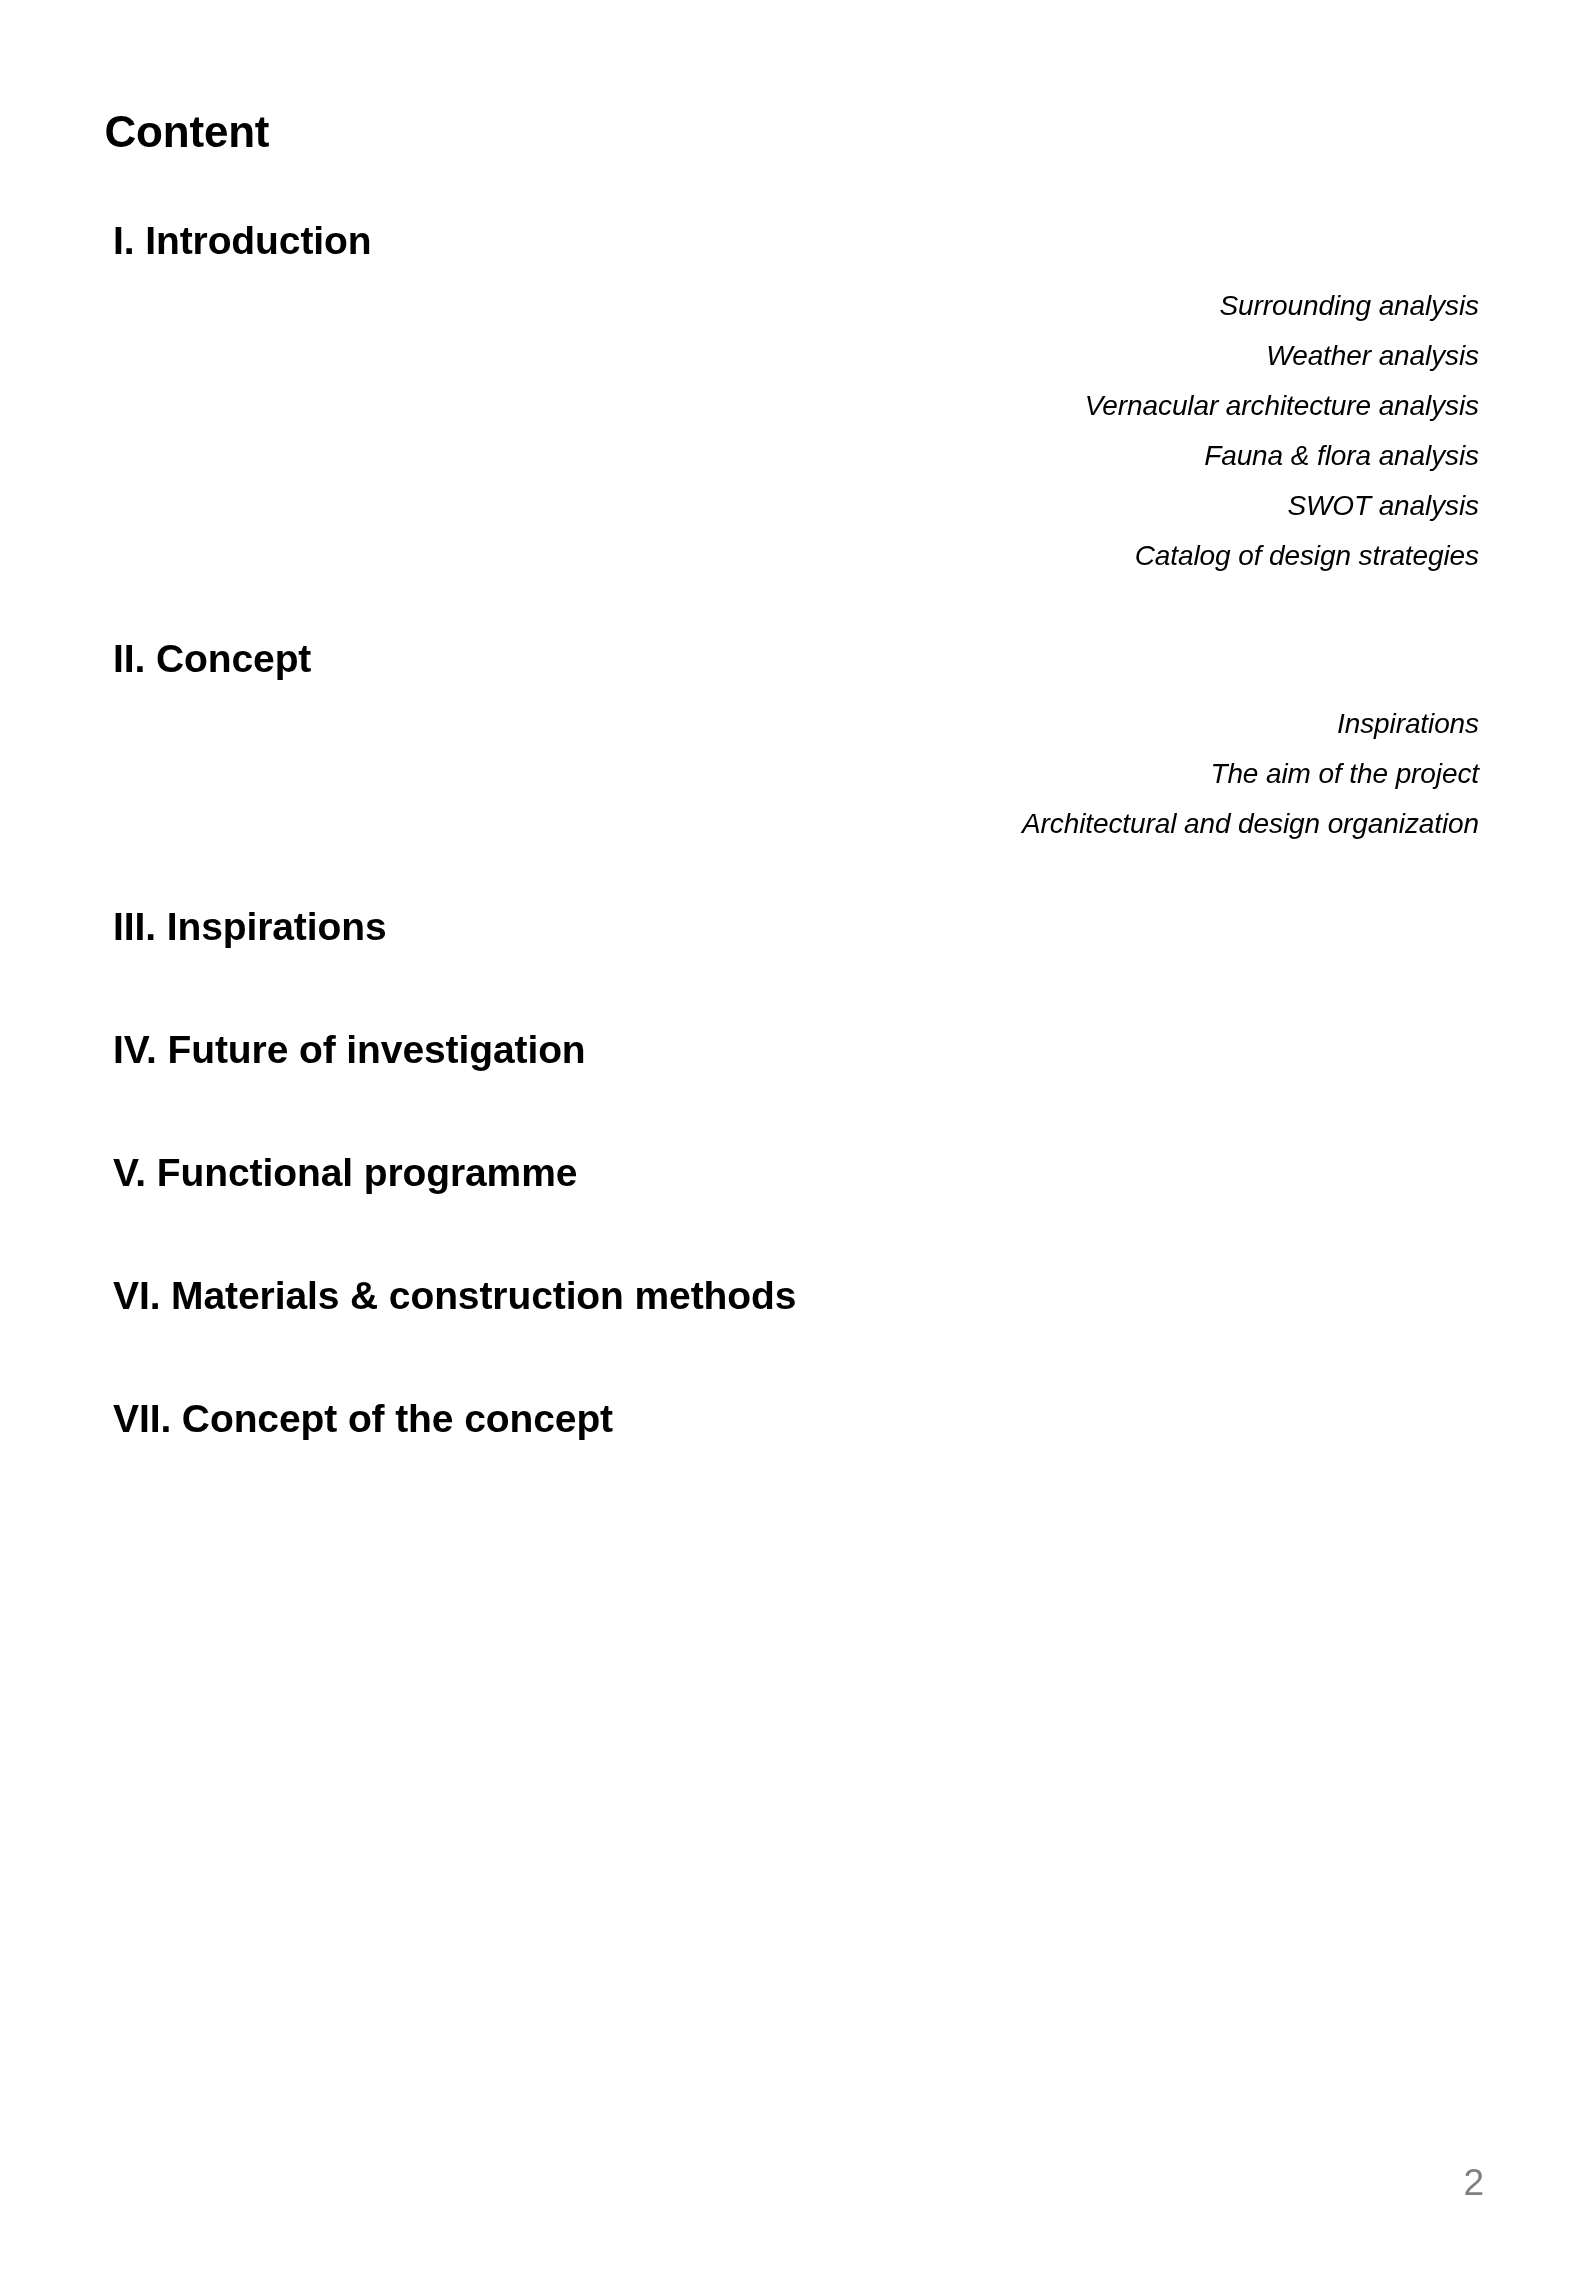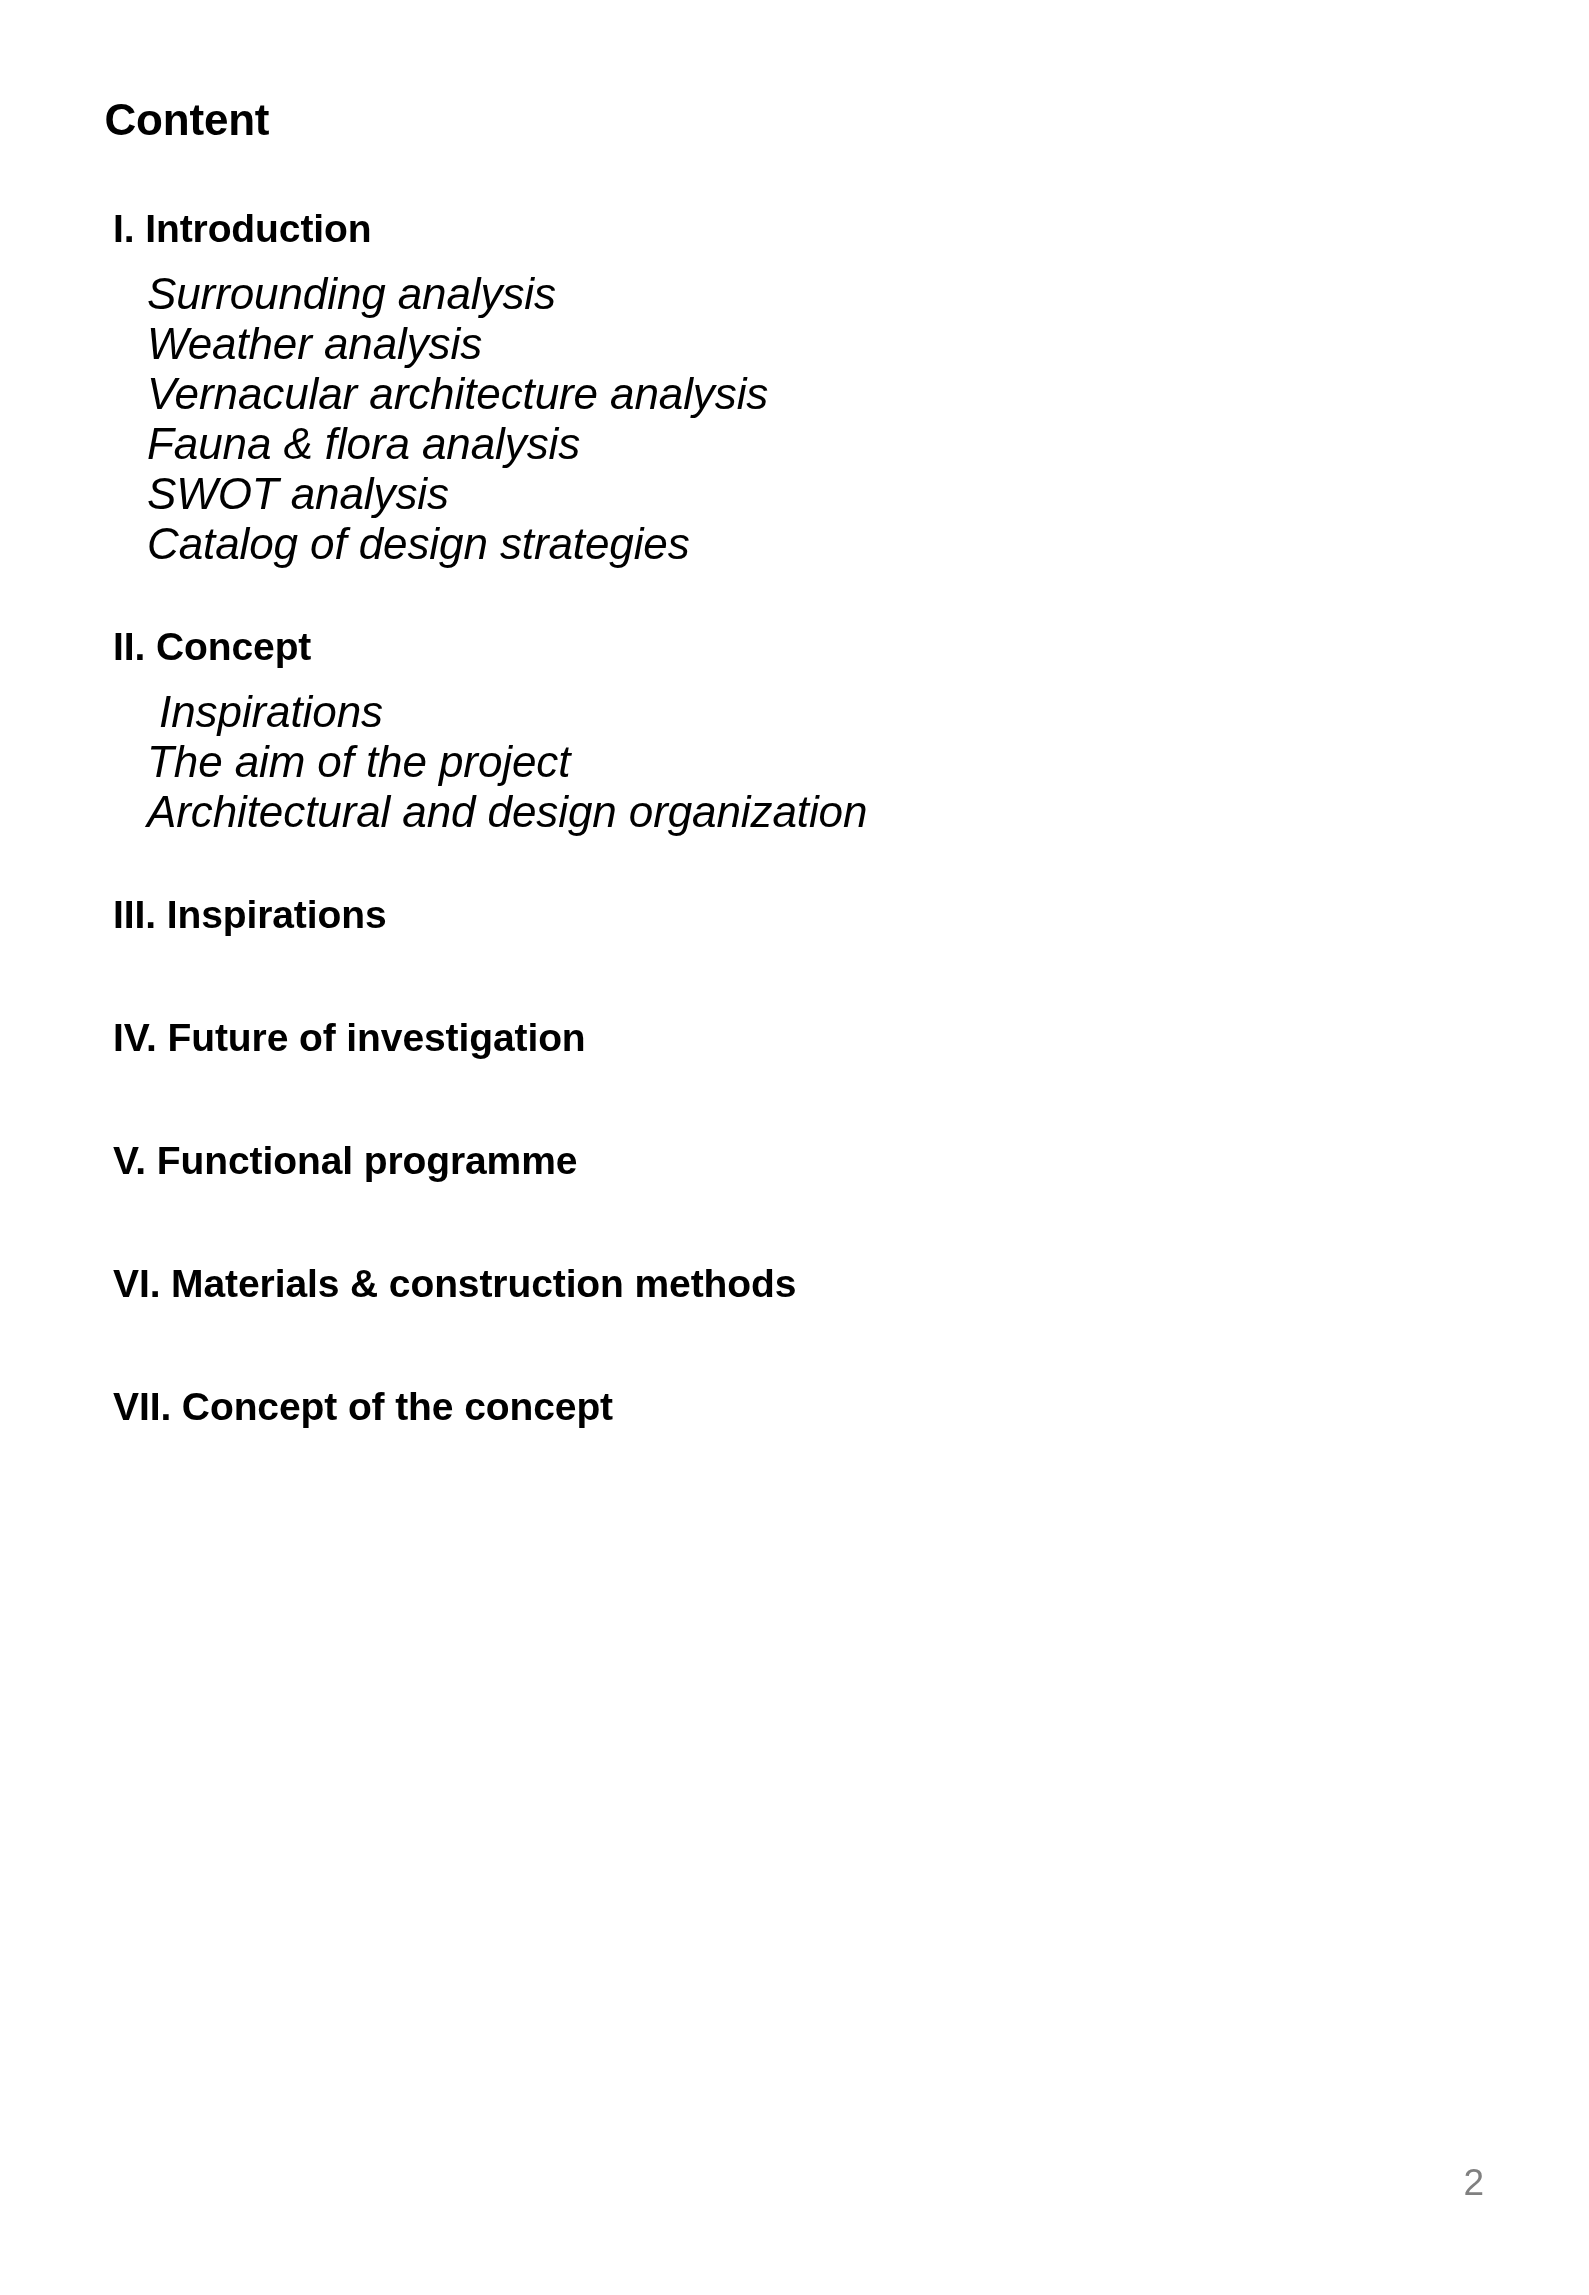--- a/index.html
+++ b/index.html
@@ -16,21 +16,21 @@
     position: relative;
     width: 1590px;
     height: 2295px;
     background: #ffffff;
     overflow: hidden;
     box-sizing: border-box;
   }
   .content-area {
     position: absolute;
     left: 101px;
-    top: 98px;
+    top: 110px;
     width: 1378px;
   }
   .doc-title {
     font-size: 44px;
     font-weight: bold;
     line-height: 1.0;
     letter-spacing: -0.2px;
     margin: 0 0 0 3.5px;
     padding: 0;
     color: #000000;
@@ -48,29 +48,30 @@
     padding: 0;
     color: #000000;
     white-space: pre;
   }
   .subitems {
     margin: 0;
     padding: 0;
     list-style: none;
   }
   .subitem {
-    font-size: 44px;
+    font-size: 28px;
     font-style: italic;
     font-weight: normal;
     line-height: 50px;
     letter-spacing: -0.1px;
     margin: 0;
     padding: 0 0 0 46px;
     color: #000000;
     white-space: pre;
+    text-align: right;
   }
   
   .gap-title-to-first { height: 55px; }
   .gap-after-subs     { height: 46px; }
   .gap-between-heads  { height: 60px; }
   .sub-lead           { height: 9.2px; }
 
   .page-number {
     position: absolute;
     right: 106px;

